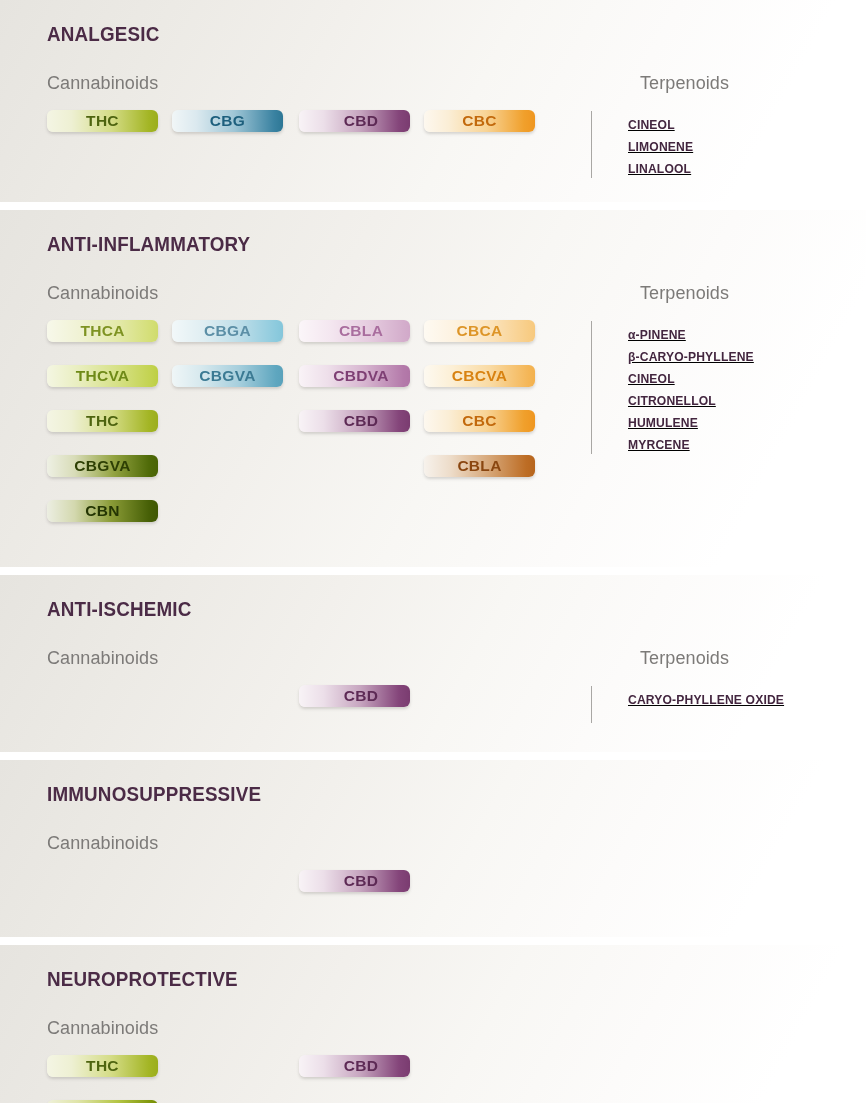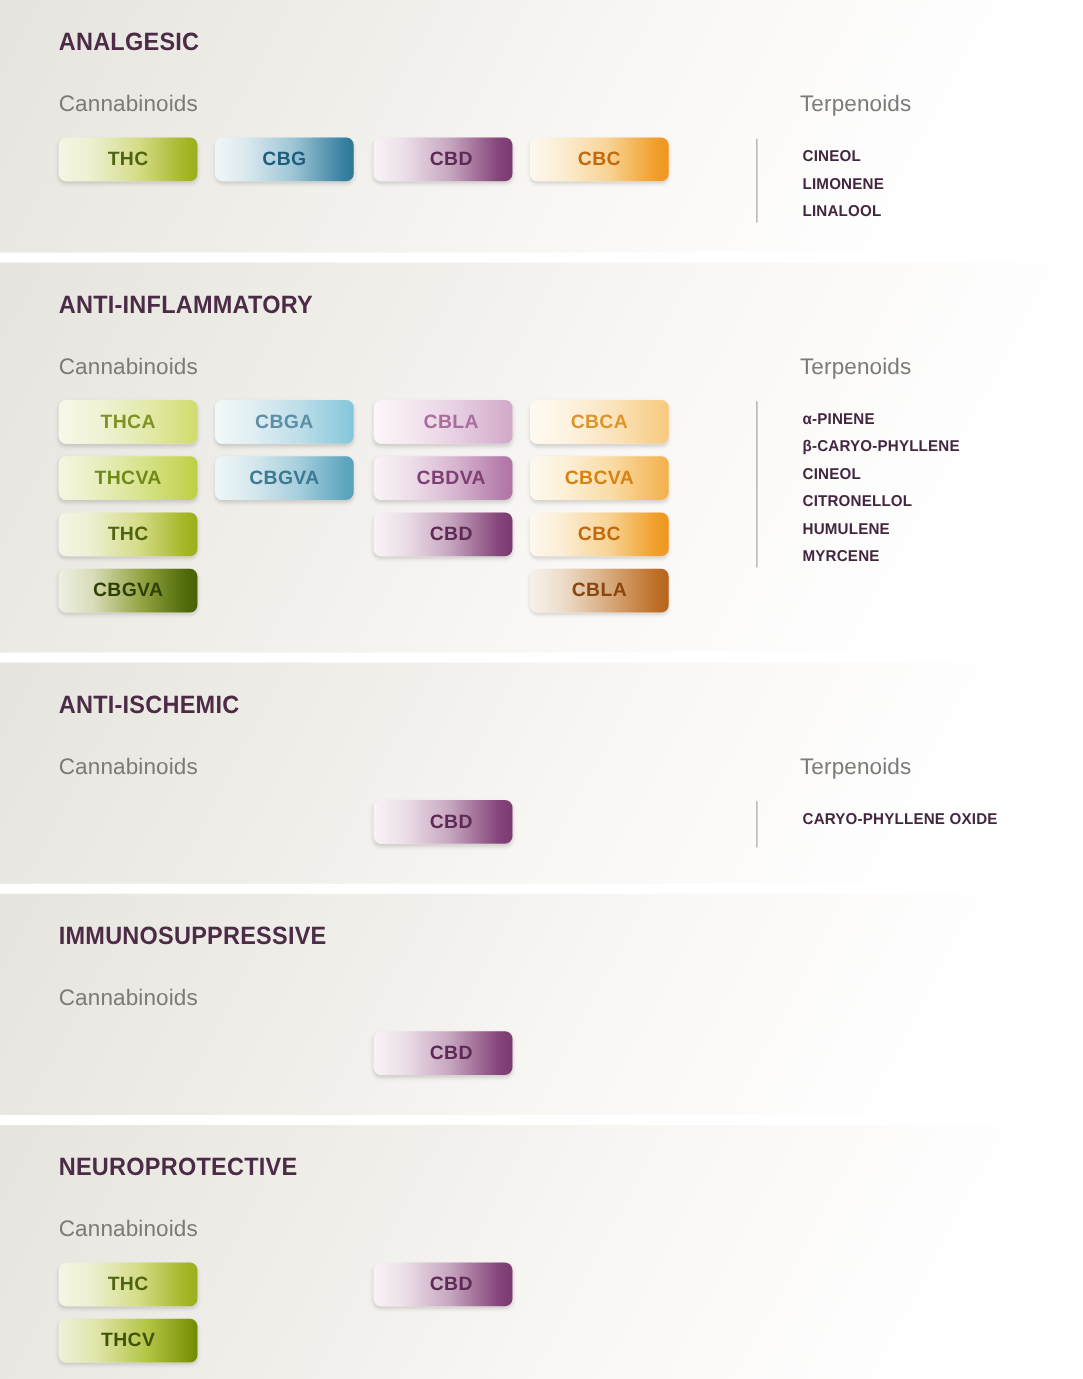--- a/index.html
+++ b/index.html
@@ -92,42 +92,43 @@
   .pill-row {
     position: relative;
     height: 45px;
     margin-bottom: 0px;
   }
 
   .pill {
     position: absolute;
     top: 0;
     width: 111px;
-    height: 35px;
+    height: 22px;
     border-radius: 6px;
     display: flex;
     align-items: center;
     justify-content: center;
     font-size: 15.5px;
     font-weight: bold;
     letter-spacing: 0.3px;
     box-shadow: 0 2px 3px rgba(90,85,80,0.22);
     white-space: nowrap;
   }
   .pill.c0 { left: 0px; }
   .pill.c1 { left: 125px; }
   .pill.c2 { left: 252px; padding-left: 13px; }
   .pill.c3 { left: 377px; }
 
   
   .terp-col {
     position: relative;
-    margin-left: 38px;
+    margin-left: 24px;
     padding-left: 37px;
     min-height: 40px;
+    text-decoration: underline;
   }
   .terp-divider {
     position: absolute;
     left: 0;
     top: 1px;
     bottom: 2px;
     width: 1px;
     background: #a9a7a4;
   }
   .terp-list {
@@ -223,20 +224,23 @@
                 </div>
                 <div class="pill-row">
                   <div class="pill c0 g-thc">THC</div>
                   <div class="pill c2 g-cbd">CBD</div>
                   <div class="pill c3 g-cbc">CBC</div>
                 </div>
                 <div class="pill-row">
                   <div class="pill c0 g-cbna">CBGVA</div>
                   <div class="pill c3 g-cbla">CBLA</div>
                 </div>
+                <div class="pill-row">
+                  <div class="pill c0 g-cbn">CBN</div>
+                </div>
               </div>
               <div class="terp-col">
                 <div class="terp-divider"></div>
                 <div class="terp-list">
                   <div class="terp-item">α-PINENE</div>
                   <div class="terp-item">β-CARYO-PHYLLENE</div>
                   <div class="terp-item">CINEOL</div>
                   <div class="terp-item">CITRONELLOL</div>
                   <div class="terp-item">HUMULENE</div>
                   <div class="terp-item">MYRCENE</div>

